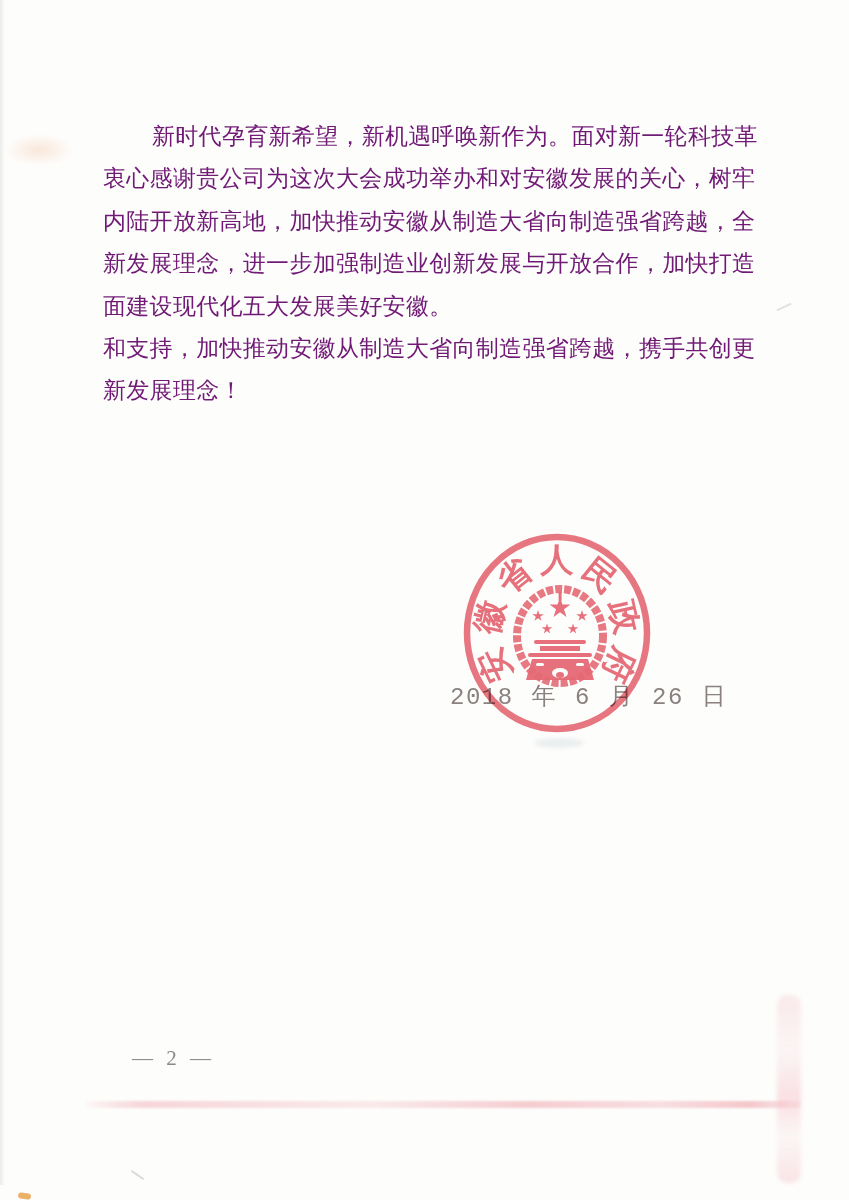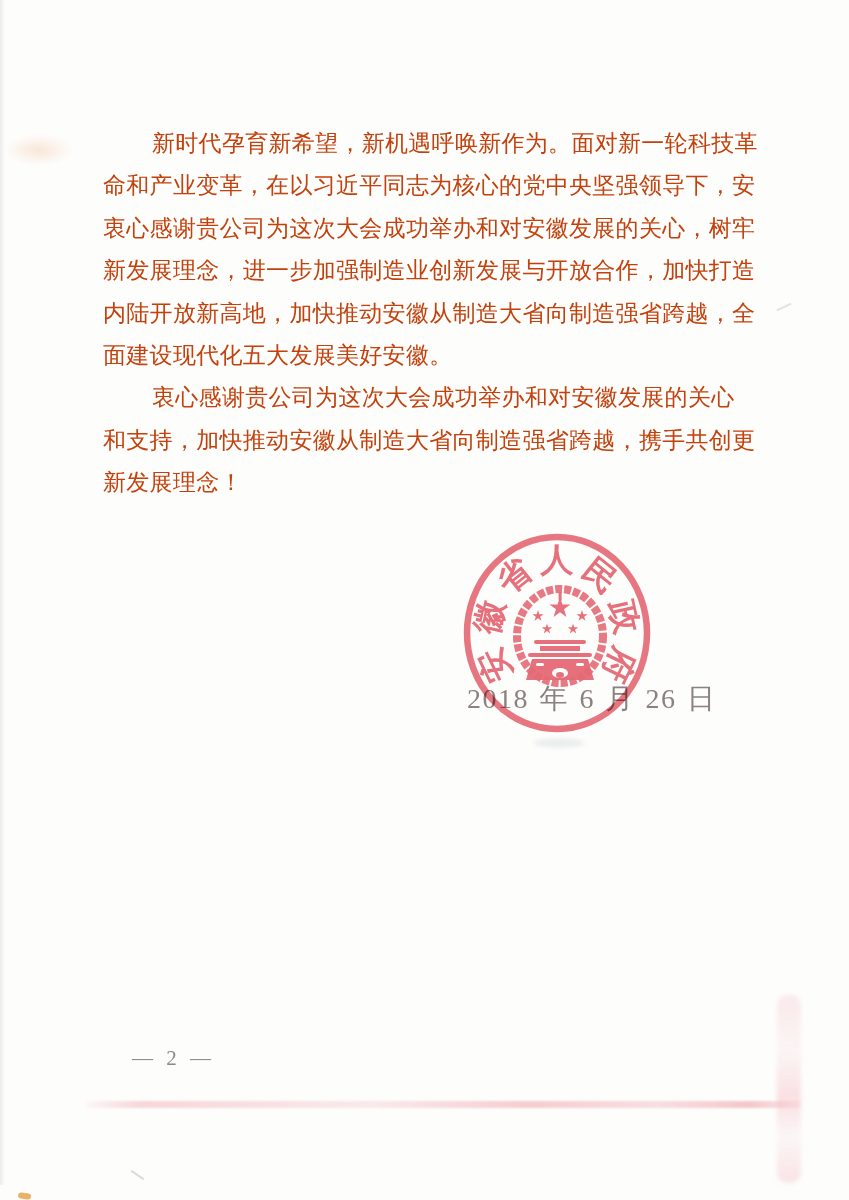--- a/index.html
+++ b/index.html
@@ -10,43 +10,44 @@
     position: relative;
     width: 849px; height: 1200px;
     background: #fdfdfc;
     overflow: hidden;
     font-family: "Liberation Serif", "DejaVu Serif", serif;
   }
 
   
   .letter-body {
     position: absolute;
-    left: 103px; top: 123px;
+    left: 103px; top: 116px;
     width: 660px;
-    color: #c2410c;
+    color: #701a75;
     font-size: 23px;
   }
   .text-line {
     height: 42.4px;
     line-height: 42.4px;
     white-space: nowrap;
     letter-spacing: 0.3px;
   }
   .text-line.indent { padding-left: 49px; }
 
   
   .issue-date {
     position: absolute;
-    left: 467px; top: 680px;
-    font-size: 28px;
+    left: 450px; top: 680px;
+    font-size: 24px;
     letter-spacing: 1.5px;
     word-spacing: 2px;
     color: #8b8280;
     z-index: 2;
     white-space: nowrap;
+    font-family: Liberation Mono, monospace;
   }
 
   
   .seal {
     position: absolute;
     left: 458px; top: 530px;
     z-index: 3;
     mix-blend-mode: multiply;
     opacity: 0.95;
   }
@@ -117,28 +118,26 @@
   <div class="artifact streak-horizontal"></div>
   <div class="artifact streak-right"></div>
   <div class="artifact dot-bottom"></div>
   <div class="artifact tick-bottomleft"></div>
   <div class="artifact tick-rightmid"></div>
   <div class="artifact smudge-underseal"></div>
 
   <div class="letter-body">
     <div>
       <div class="text-line indent">新时代孕育新希望，新机遇呼唤新作为。面对新一轮科技革</div>
-      <div class="text-line">命和产业变革，在以习近平同志为核心的党中央坚强领导下，安</div>
       <div class="text-line">衷心感谢贵公司为这次大会成功举办和对安徽发展的关心，树牢</div>
+      <div class="text-line">内陆开放新高地，加快推动安徽从制造大省向制造强省跨越，全</div>
       <div class="text-line">新发展理念，进一步加强制造业创新发展与开放合作，加快打造</div>
-      <div class="text-line">内陆开放新高地，加快推动安徽从制造大省向制造强省跨越，全</div>
       <div class="text-line">面建设现代化五大发展美好安徽。</div>
     </div>
     <div>
-      <div class="text-line indent">衷心感谢贵公司为这次大会成功举办和对安徽发展的关心</div>
       <div class="text-line">和支持，加快推动安徽从制造大省向制造强省跨越，携手共创更</div>
       <div class="text-line">新发展理念！</div>
     </div>
   </div>
 
   <div class="issue-date">2018 年 6 月 26 日</div>
 
   <svg class="seal" width="198" height="212" viewBox="0 0 198 212" xmlns="http://www.w3.org/2000/svg">
     <defs>
       <path id="star" d="M0,-1 L0.2246,-0.309 L0.951,-0.309 L0.3633,0.118 L0.588,0.809 L0,0.382 L-0.588,0.809 L-0.3633,0.118 L-0.951,-0.309 L-0.2246,-0.309 Z"></path>

